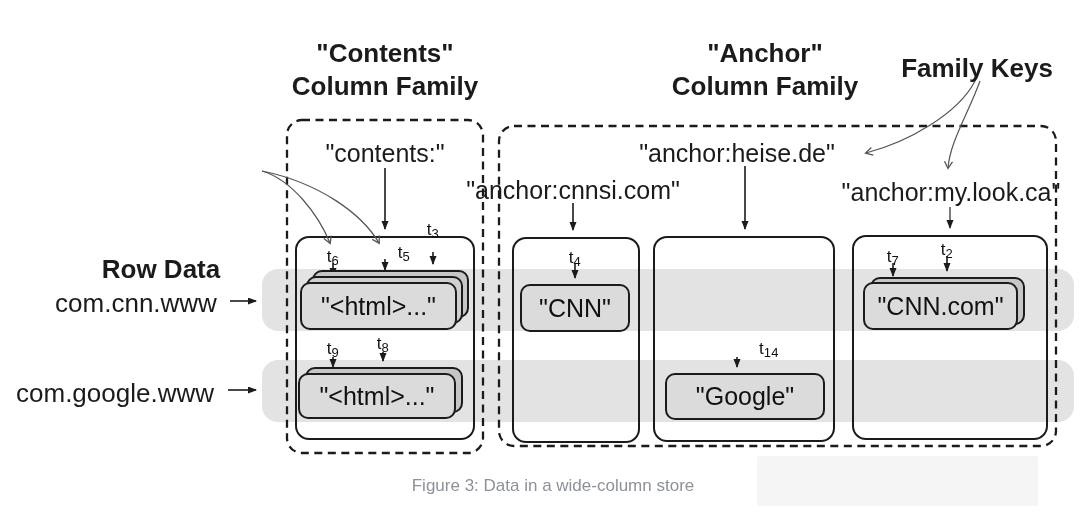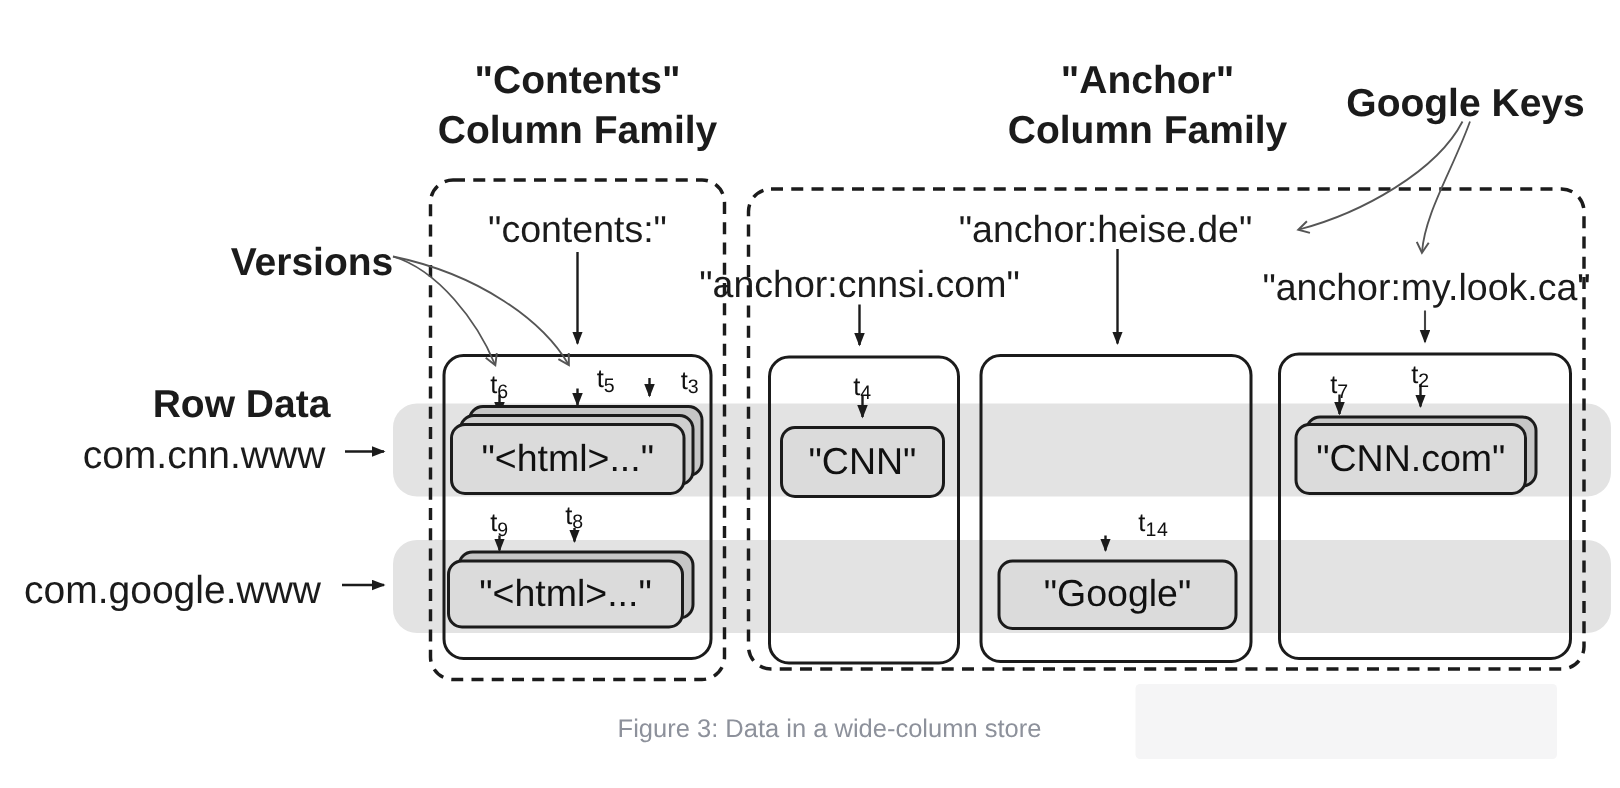--- a/index.html
+++ b/index.html
@@ -101,35 +101,34 @@
   <div class="card front" style="left:863px; top:282px; width:155px; height:48px;">"CNN.com"</div>
 
   <div class="txt bold" style="left:385px; top:37px;">
     <span style="display:block;">"Contents"</span>
     <span style="display:block;">Column Family</span>
   </div>
   <div class="txt bold" style="left:765px; top:37px;">
     <span style="display:block;">"Anchor"</span>
     <span style="display:block;">Column Family</span>
   </div>
-  <div class="txt bold" style="left:977px; top:52px;">Google Keys</div>
-  <div class="txt bold" style="left:208px; top:158px;">Versions</div>
+  <div class="txt bold" style="left:977px; top:52px;">Family Keys</div>
   <div class="txt bold" style="left:161px; top:253px;">Row Data</div>
 
   <div class="txt rowkey" style="left:136px; top:288px;">com.cnn.www</div>
   <div class="txt rowkey" style="left:115px; top:378px;">com.google.www</div>
 
   <div class="txt plain" style="left:385px; top:139px;">"contents:"</div>
   <div class="txt plain" style="left:573px; top:176px;">"anchor:cnnsi.com"</div>
   <div class="txt plain" style="left:737px; top:139px;">"anchor:heise.de"</div>
   <div class="txt plain" style="left:951px; top:178px;">"anchor:my.look.ca"</div>
 
   <div class="tl" style="left:333px; top:247px;"><span>t</span><span class="ts">6</span></div>
   <div class="tl" style="left:404px; top:243px;"><span>t</span><span class="ts">5</span></div>
-  <div class="tl" style="left:433px; top:244px;margin-left:27px;"><span>t</span><span class="ts">3</span></div>
+  <div class="tl" style="left:433px; top:220px;"><span>t</span><span class="ts">3</span></div>
   <div class="tl" style="left:333px; top:339px;"><span>t</span><span class="ts">9</span></div>
   <div class="tl" style="left:383px; top:334px;"><span>t</span><span class="ts">8</span></div>
   <div class="tl" style="left:575px; top:248px;"><span>t</span><span class="ts">4</span></div>
   <div class="tl" style="left:737px; top:339px;margin-left:32px;"><span>t</span><span class="ts">14</span></div>
   <div class="tl" style="left:893px; top:247px;"><span>t</span><span class="ts">7</span></div>
   <div class="tl" style="left:947px; top:240px;"><span>t</span><span class="ts">2</span></div>
 
   <div class="txt caption" style="left:553px; top:476px;">Figure 3: Data in a wide-column store</div>
 
 </div>

